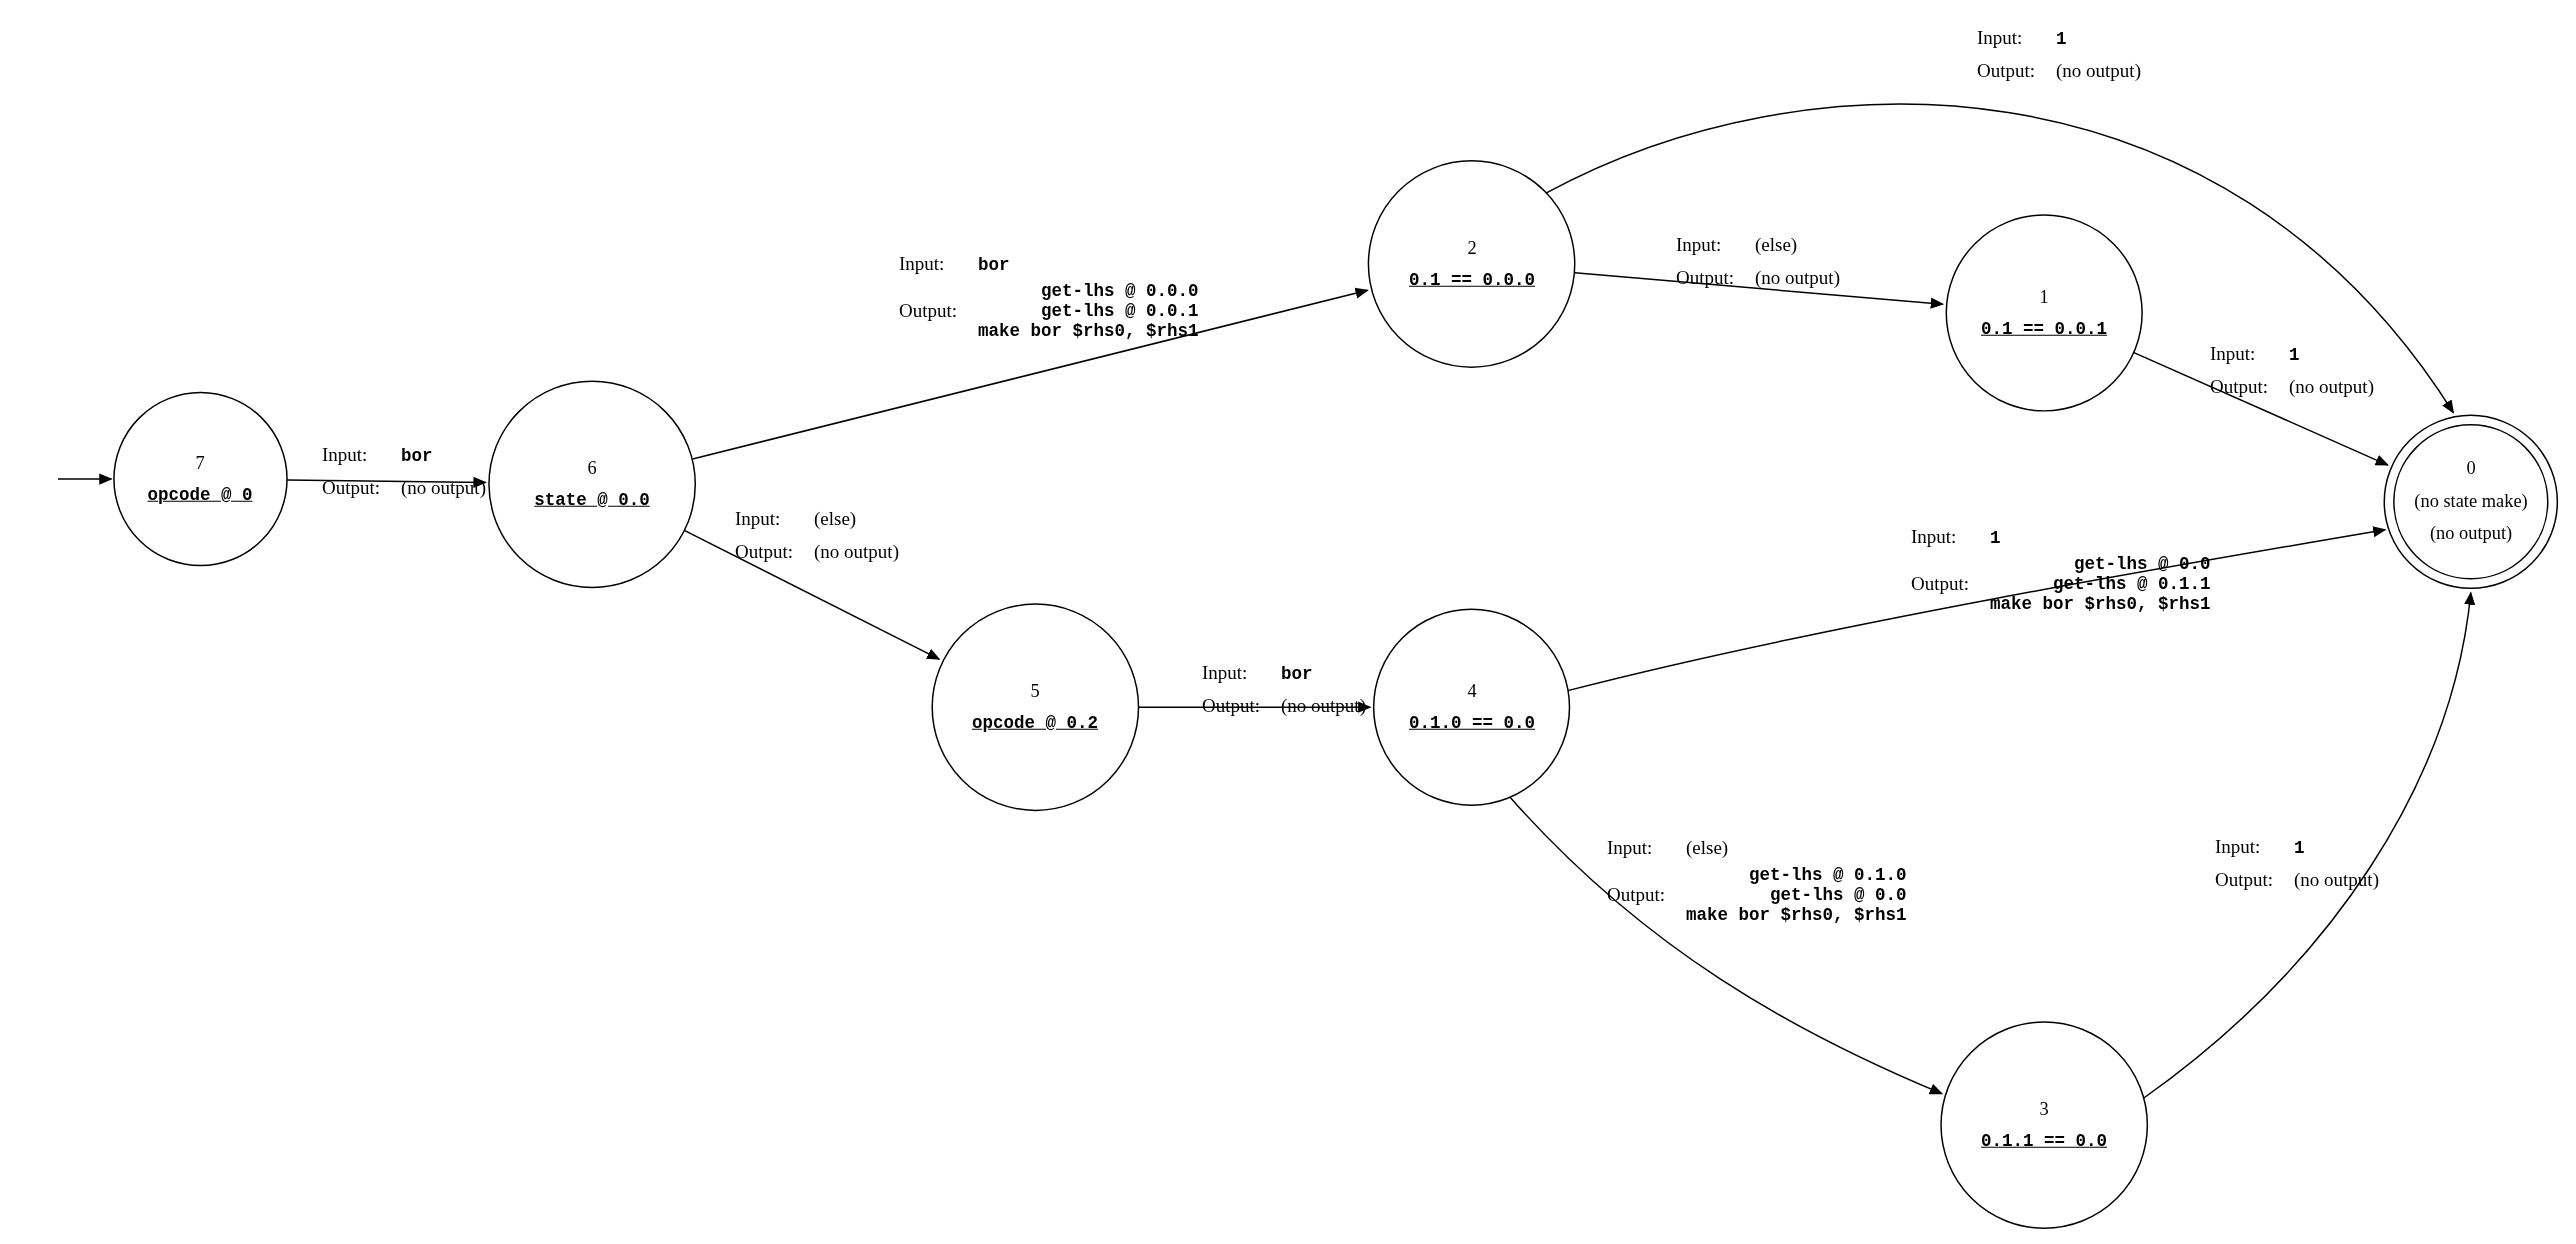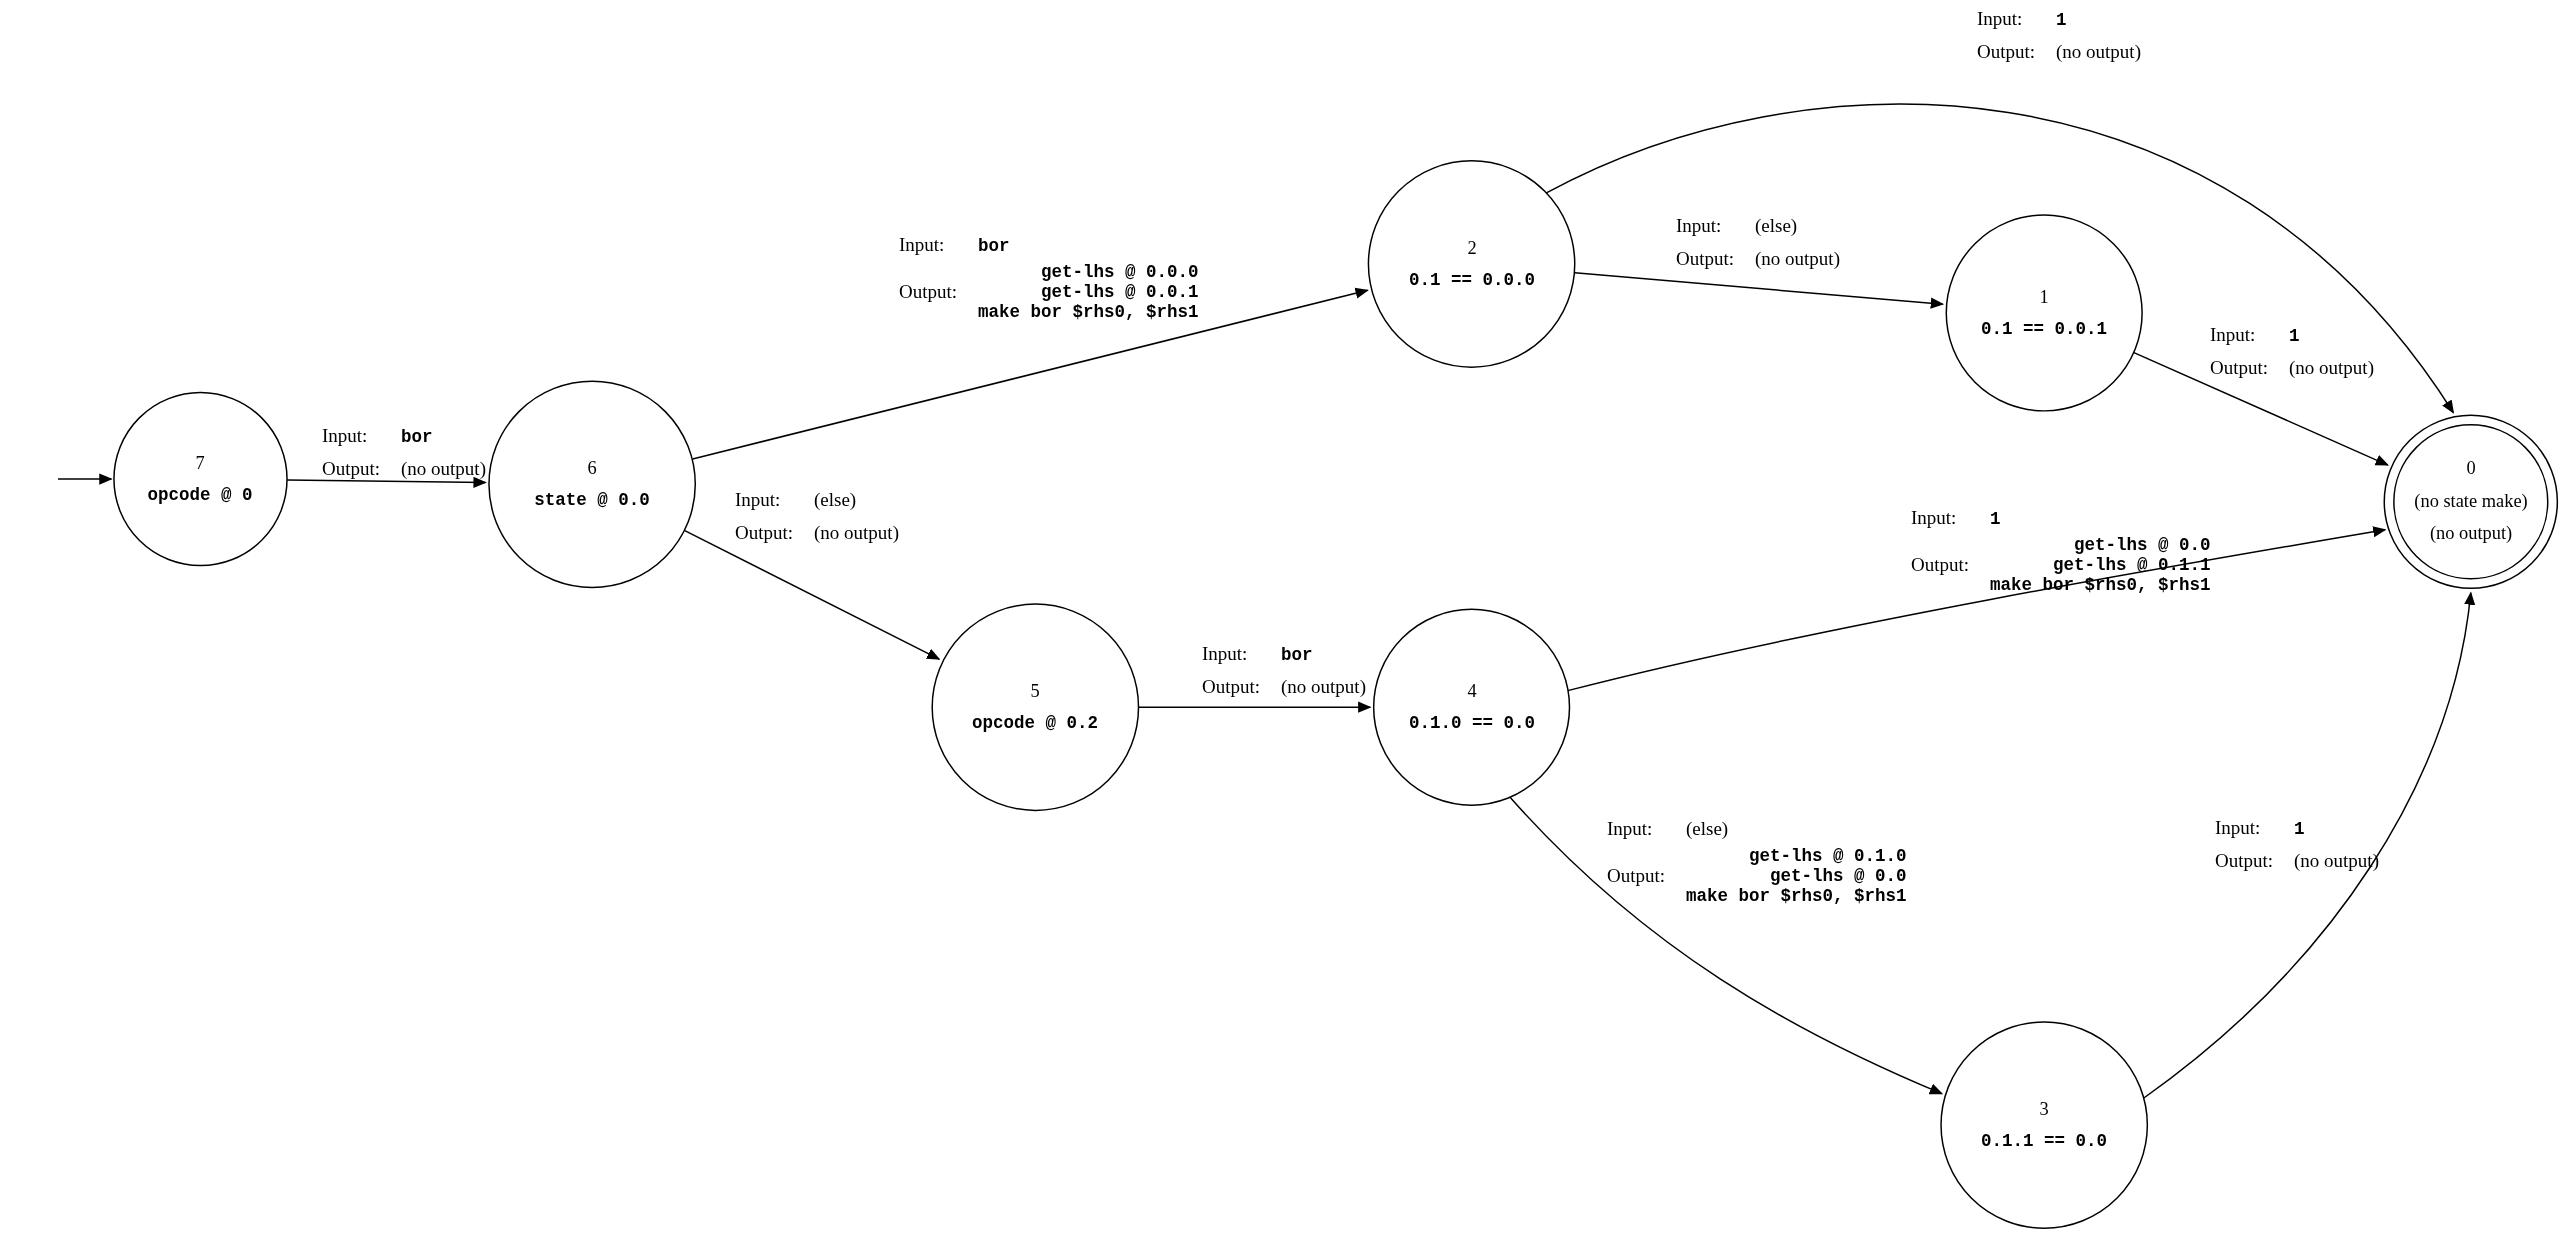--- a/index.html
+++ b/index.html
@@ -20,23 +20,23 @@
 
   .node-label {
     position: absolute;
     transform: translate(-50%, -50%);
     text-align: center;
     white-space: nowrap;
     color: #000;
   }
   .nid { font: 18.4px "Liberation Serif", serif; margin-bottom: 10.5px; }
   .node-label .plain { font: 18.4px "Liberation Serif", serif; line-height: 23px; margin-top: 9.6px; }
-  .node-label .code  { font: bold 17.5px "Liberation Mono", monospace; line-height: 21px; margin-top: 9.6px; }
-
-  .edge-label { position: absolute; white-space: nowrap; color: #000; }
+  .node-label .code  { font: bold 17.5px "Liberation Mono", monospace; line-height: 21px; margin-top: 9.6px; text-decoration: underline; }
+
+  .edge-label { position: absolute; white-space: nowrap; color: #000; margin-top: 19px; }
   .lrow { display: flex; align-items: baseline; }
   .lrow + .lrow { margin-top: 11.4px; }
   .lrow.multi { align-items: center; margin-top: 6.1px; }
   .lkey { font: 19px "Liberation Serif", serif; flex: 0 0 79px; }
   .lval { display: block; }
   .lrow.multi .lval { text-align: right; }
   .lval .plain { font: 19px "Liberation Serif", serif; line-height: 22px; }
   .lval .code  { font: bold 17.5px "Liberation Mono", monospace; line-height: 20px; }
 </style>
 </head>

